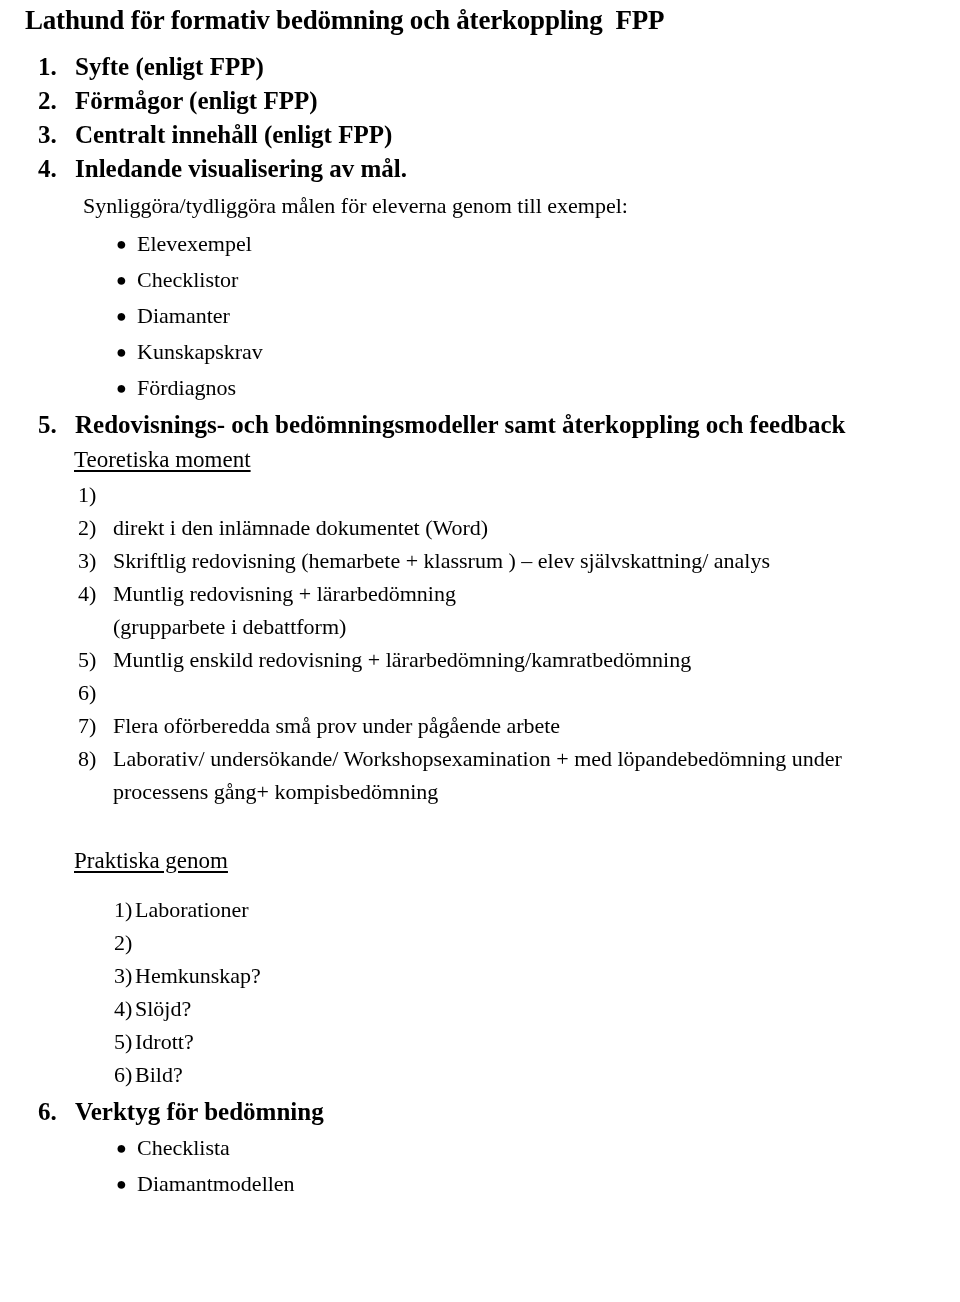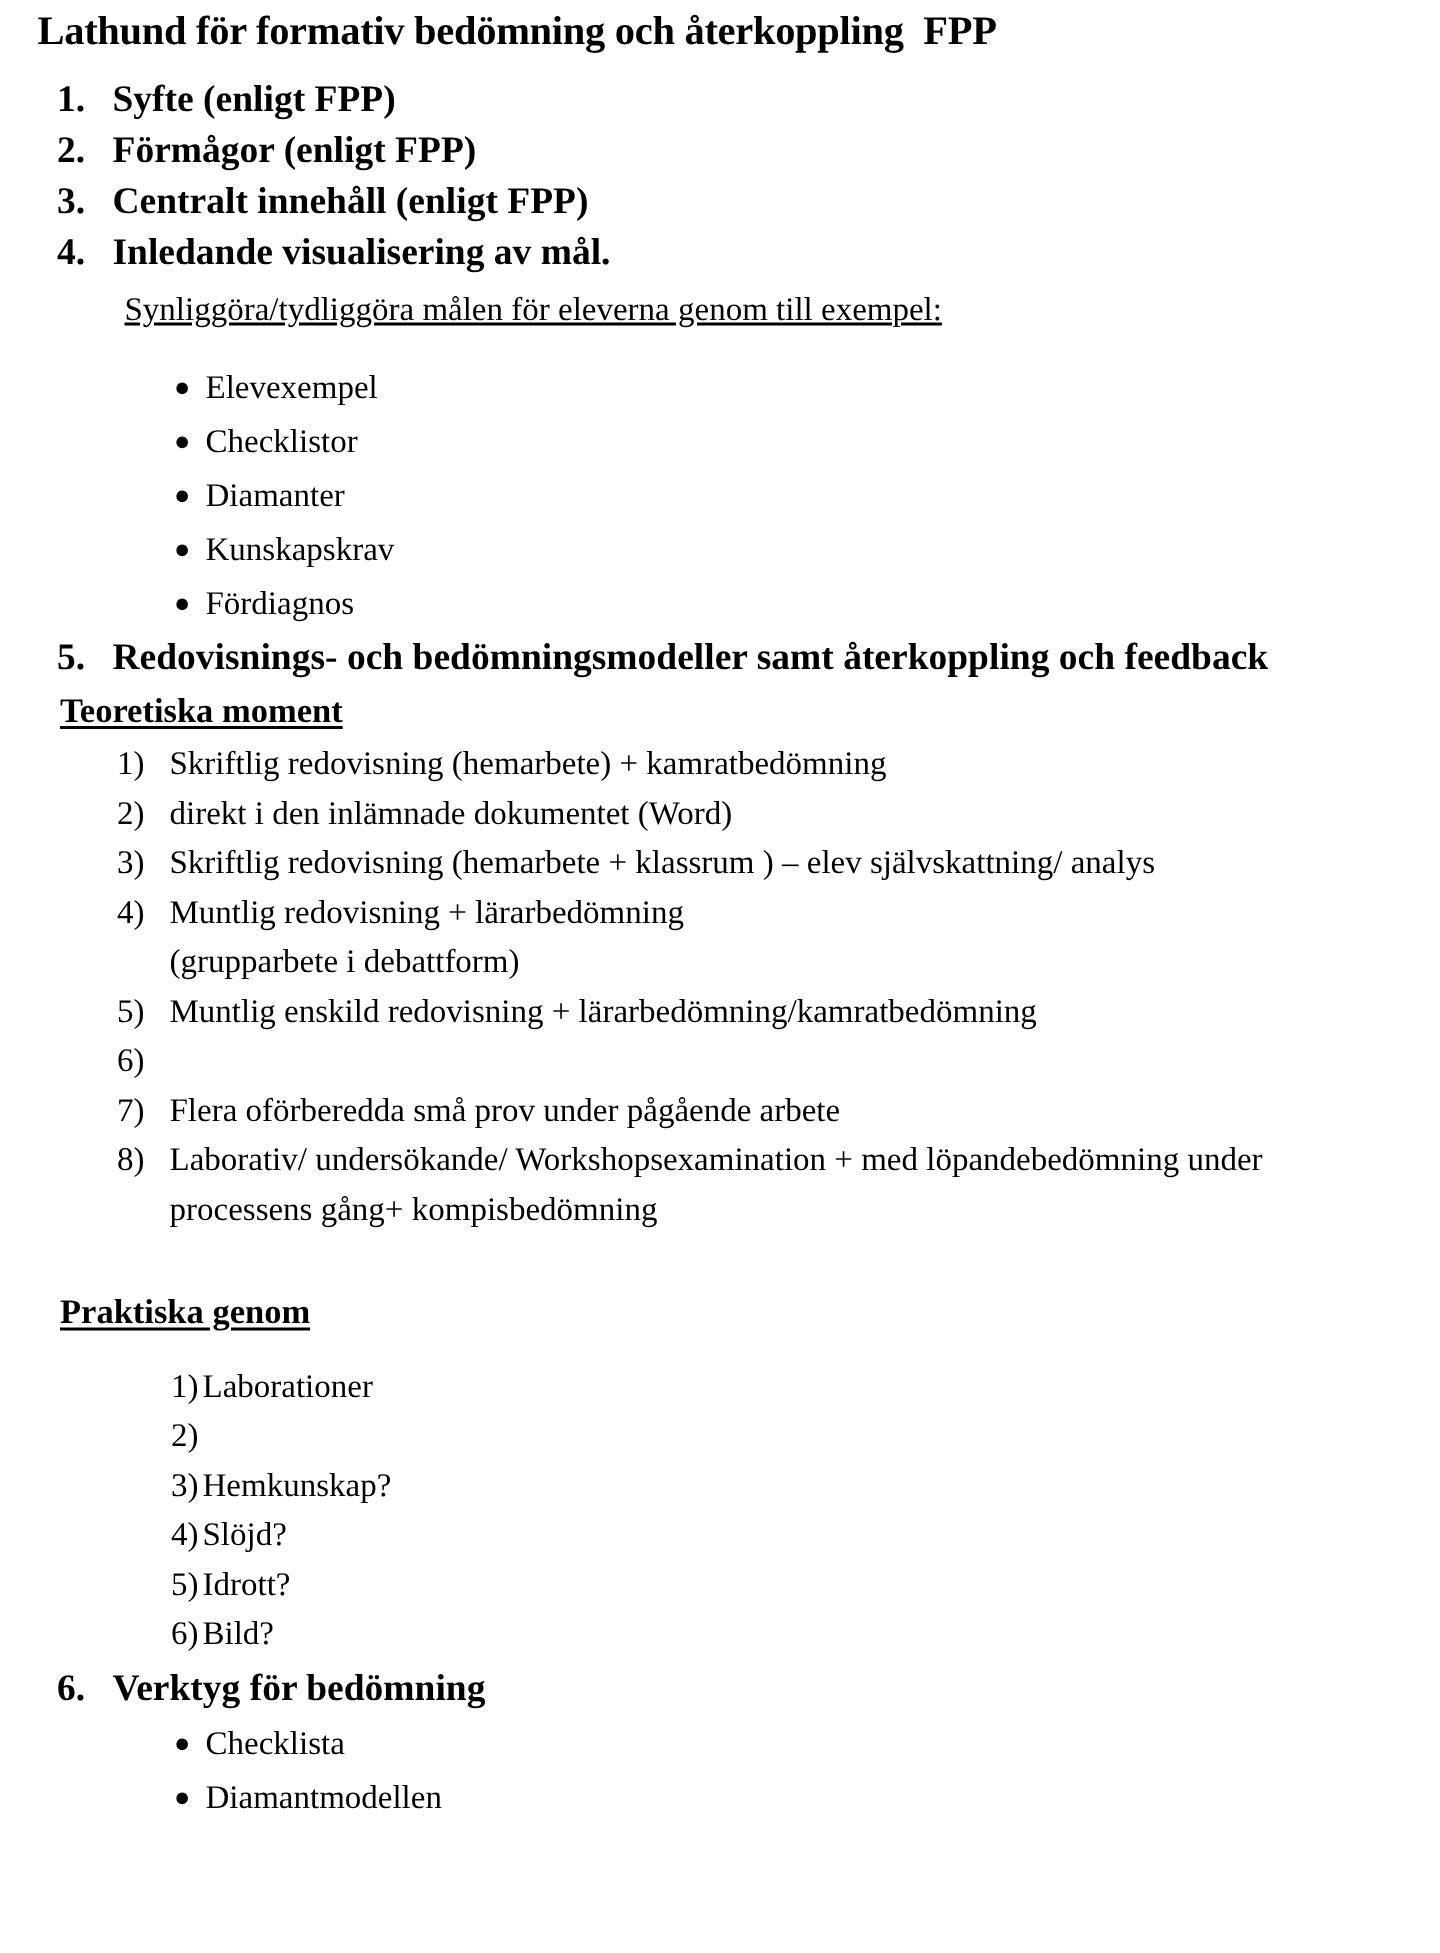--- a/index.html
+++ b/index.html
@@ -61,22 +61,21 @@
   
   .main-item.wrap {
     line-height: 34px;
   }
 
   
   .intro-line {
     font-size: 22px;
     font-weight: normal;
     line-height: 32px;
-    margin: 4px 0 18px 83px;
-    text-decoration: underline;
+    margin: 4px 0 4px 83px;
   }
 
   
   .bullet-list {
     list-style: none;
     margin: 3px 0 0 0;
     padding: 0;
   }
   .bullet-item {
     position: relative;
@@ -90,23 +89,23 @@
     position: absolute;
     left: 116px;
     top: 0;
     font-size: 18px;
     line-height: 36px;
   }
 
   
   .sub-heading {
     font-size: 23px;
-    font-weight: bold;
+    font-weight: normal;
     line-height: 32px;
-    margin: 2px 0 0 40px;
+    margin: 2px 0 0 74px;
     display: inline-block;
     text-decoration: underline;
     text-underline-offset: 3px;
   }
   .sub-heading-wrap { margin: 0; padding: 0; }
   .sub-heading-wrap.spaced { margin-top: 35px; }
 
   
   .theory-list {
     list-style: none;
@@ -213,21 +212,20 @@
     </li>
   </ol>
 
   <div class="sub-heading-wrap">
     <span class="sub-heading">Teoretiska moment</span>
   </div>
 
   <ol class="theory-list">
     <li class="theory-item">
       <span class="num">1)</span>
-      <span class="cont">Skriftlig redovisning (hemarbete) + kamratbedömning</span>
     </li>
     <li class="theory-item">
       <span class="num">2)</span>
       <span class="cont">direkt i den inlämnade dokumentet (Word)</span>
     </li>
     <li class="theory-item">
       <span class="num">3)</span>
       <span class="cont">Skriftlig redovisning (hemarbete + klassrum ) – elev självskattning/ analys</span>
     </li>
     <li class="theory-item">

